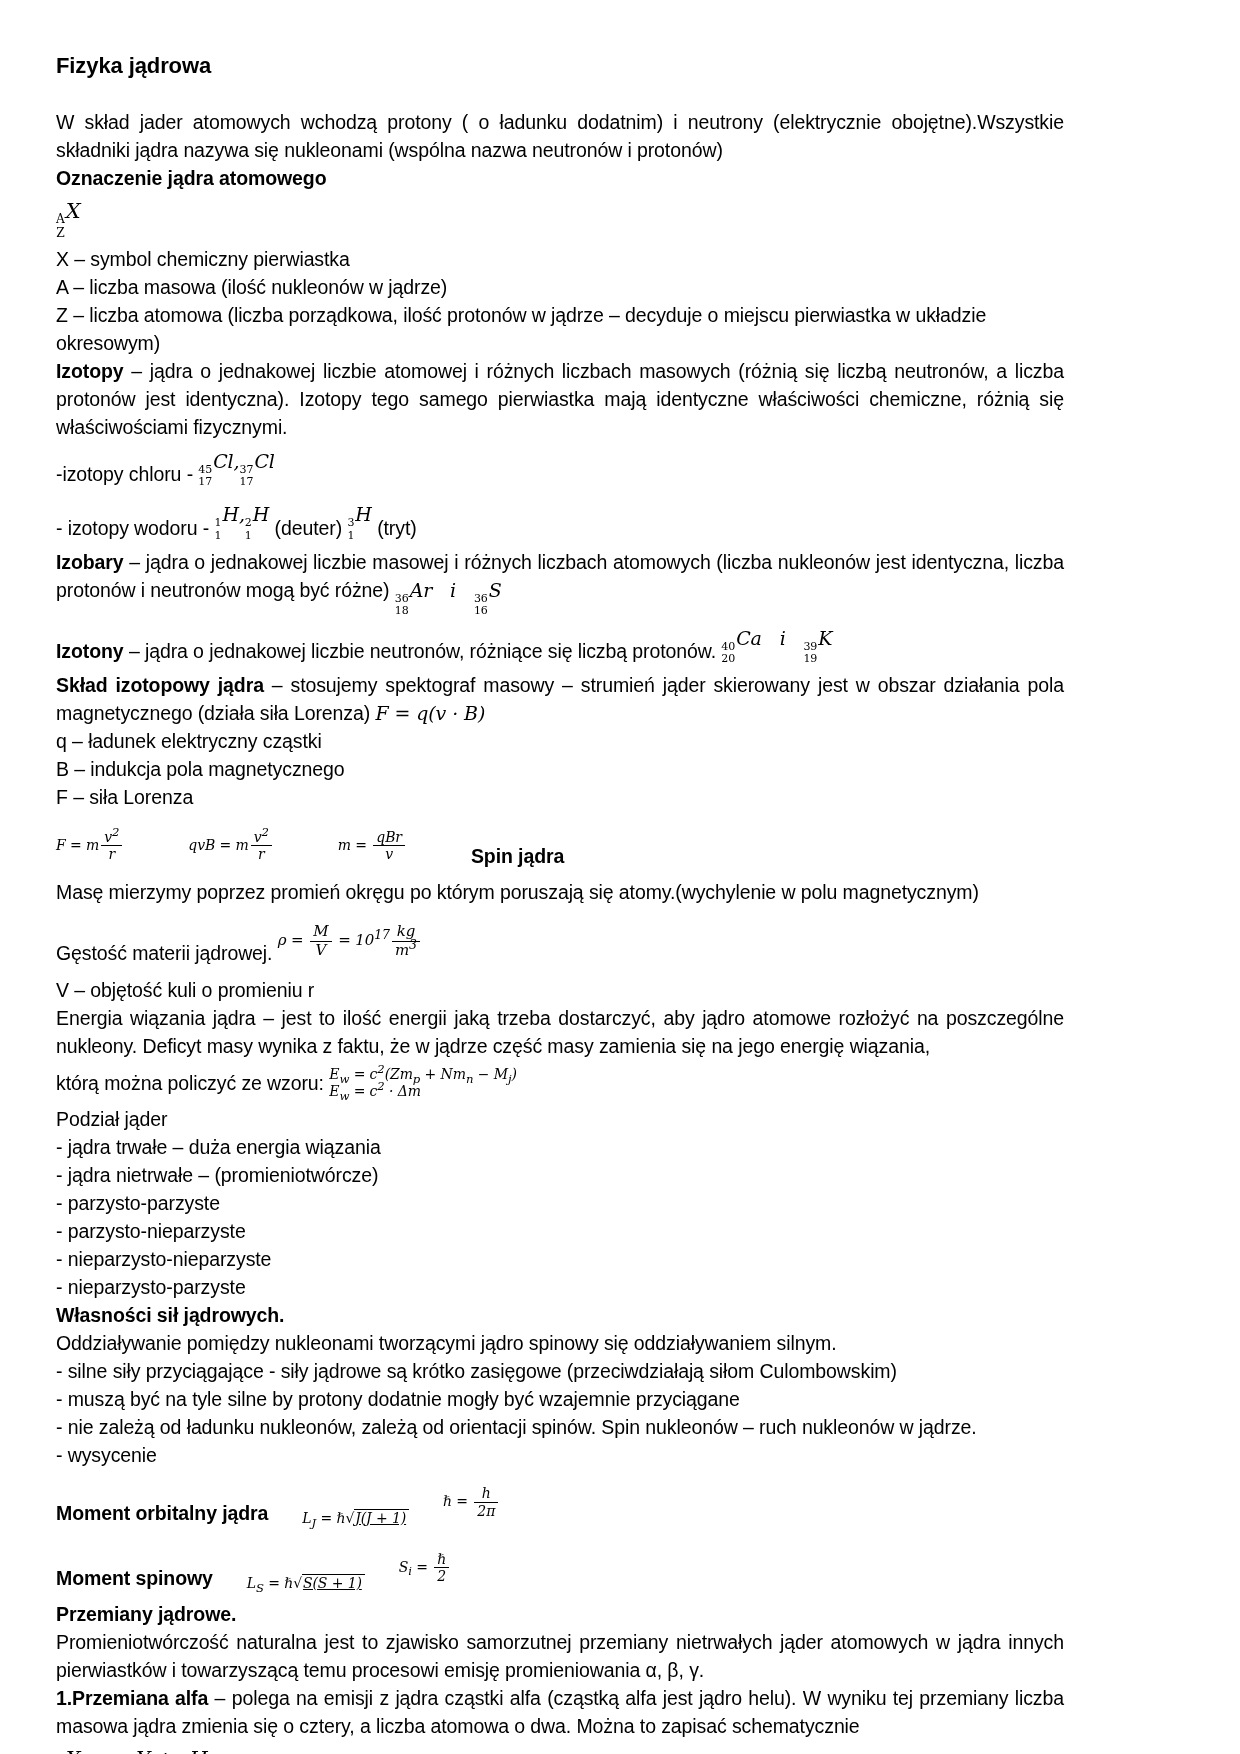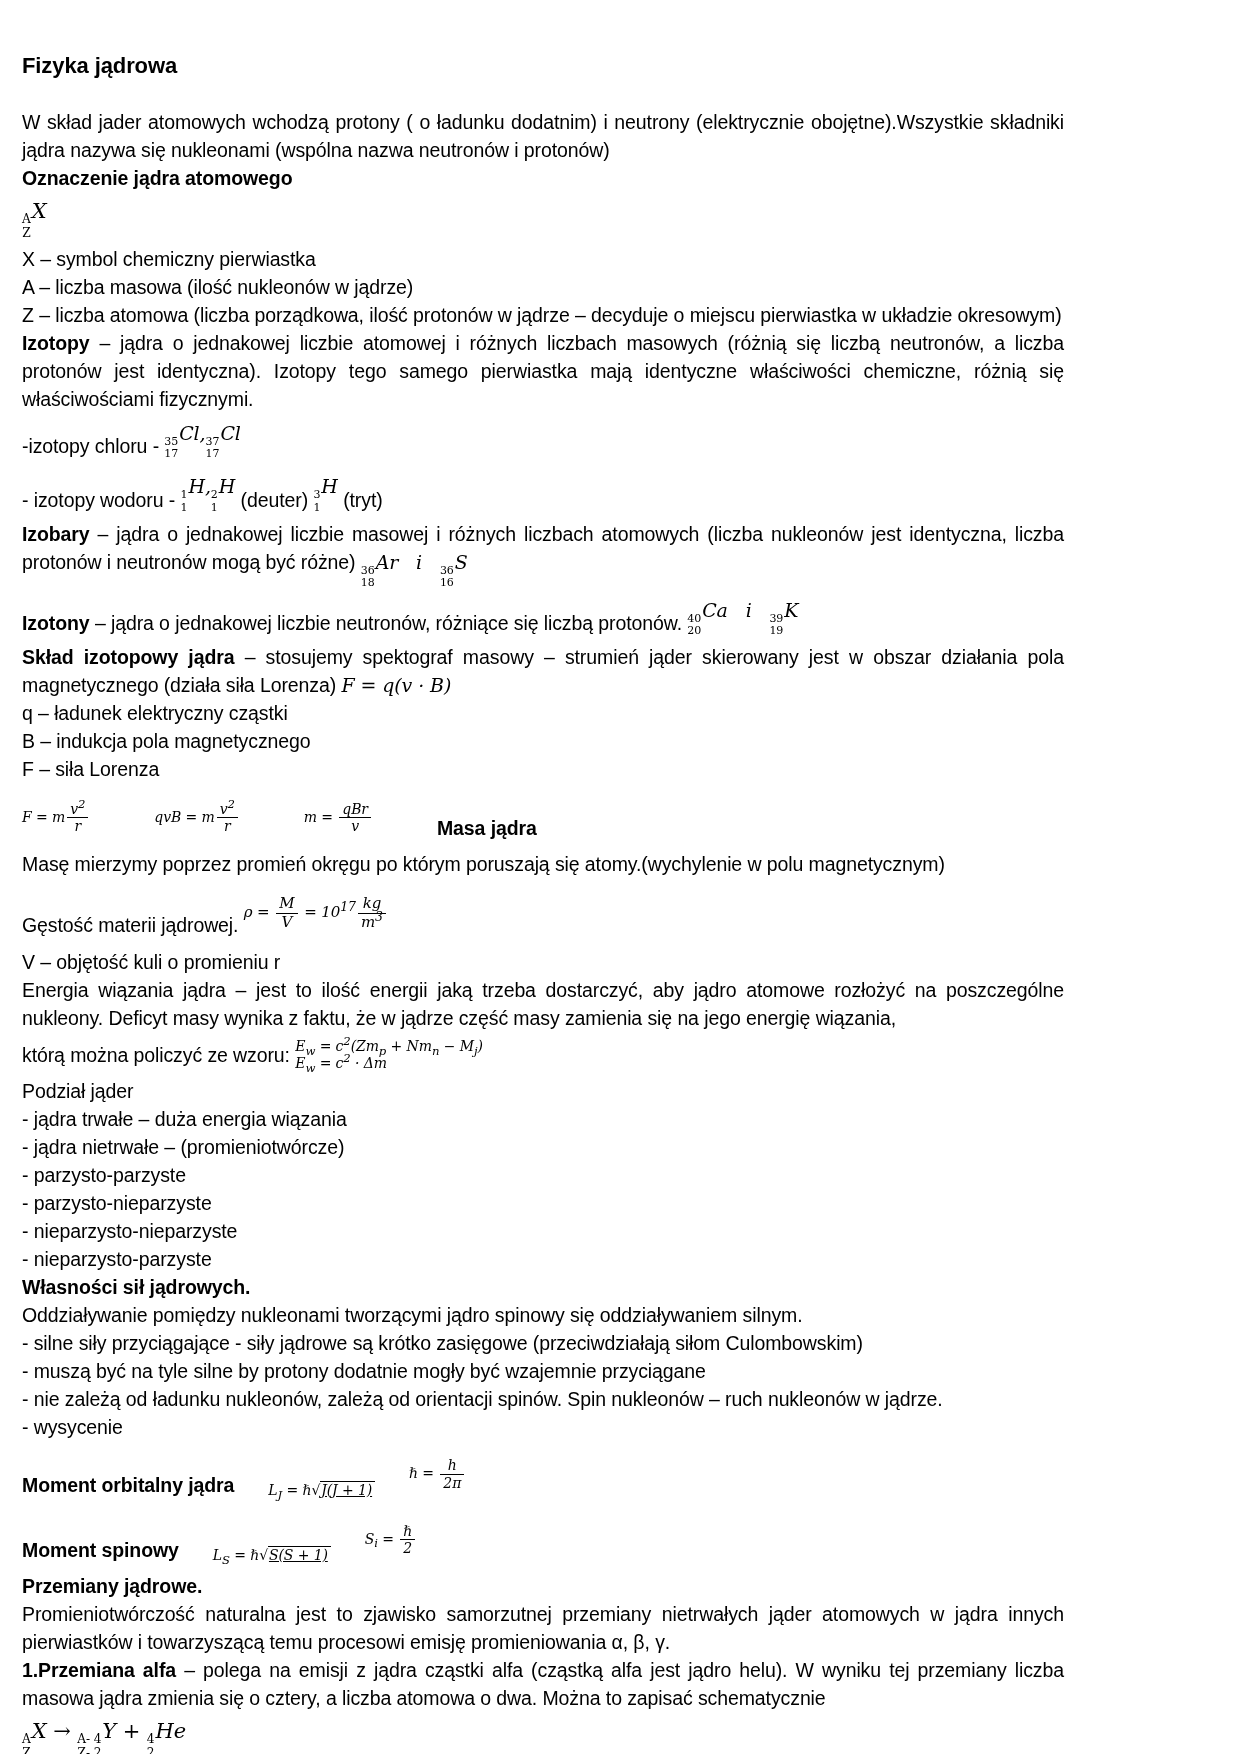--- a/index.html
+++ b/index.html
@@ -1,18 +1,18 @@
 <!DOCTYPE html>
 <html><head>
 <meta charset="utf-8">
 <style>
   html,body{margin:0;padding:0;background:#ffffff;}
   .page{
     width:1120px;height:1754px;box-sizing:border-box;
-    padding:52px 56px 40px 22px;background:#ffffff;color:#000;
+    padding:52px 56px 40px 56px;background:#ffffff;color:#000;
     font-family:"Liberation Sans",sans-serif;
     font-size:19.5px;line-height:28px;letter-spacing:-0.1px;
     overflow:hidden;
   }
   .b{font-weight:bold;}
   .title{font-size:22px;font-weight:bold;margin:0 0 28px 0;}
   p.para{margin:0;}
   .just{text-align:justify;}
   .line{margin:0;}
   
@@ -53,21 +53,21 @@
   <div class="eq eq-lg eqline"><span class="nuc"><span class="nucstack"><span>A</span><span>Z</span></span><span class="nucsym">X</span></span></div>
 
   <div class="line">X – symbol chemiczny pierwiastka</div>
   <div class="line">A – liczba masowa (ilość nukleonów w jądrze)</div>
   <div class="line">Z – liczba atomowa (liczba porządkowa, ilość protonów w jądrze – decyduje o miejscu pierwiastka w układzie okresowym)</div>
 
   <p class="para just"><span class="b">Izotopy</span><span class="keepsp"> – jądra o jednakowej liczbie atomowej i różnych liczbach masowych (różnią się liczbą neutronów, a liczba protonów jest identyczna). Izotopy tego samego pierwiastka mają identyczne właściwości chemiczne, różnią się właściwościami fizycznymi.</span></p>
 
   <div class="eqrow isoline">
     <span class="keepsp">-izotopy chloru - </span>
-      <span class="eq eq-md"><span class="nuc"><span class="nucstack"><span>35</span><span>17</span></span><span class="nucsym">Cl</span></span><span>,</span><span class="nuc"><span class="nucstack"><span>37</span><span>17</span></span><span class="nucsym">Cl</span></span></span>
+      <span class="eq eq-md"><span class="nuc"><span class="nucstack"><span>45</span><span>17</span></span><span class="nucsym">Cl</span></span><span>,</span><span class="nuc"><span class="nucstack"><span>37</span><span>17</span></span><span class="nucsym">Cl</span></span></span>
   </div>
 
   <div class="eqrow isoline">
     <span class="keepsp">- izotopy wodoru - </span>
       <span class="eq eq-md"><span class="nuc"><span class="nucstack"><span>1</span><span>1</span></span><span class="nucsym">H</span></span><span>,</span><span class="nuc"><span class="nucstack"><span>2</span><span>1</span></span><span class="nucsym">H</span></span></span>
       <span class="keepsp"> (deuter) </span>
       <span class="eq eq-md"><span class="nuc"><span class="nucstack"><span>3</span><span>1</span></span><span class="nucsym">H</span></span></span>
       <span class="keepsp"> (tryt)</span>
   </div>
 
@@ -82,21 +82,21 @@
   <p class="para just"><span class="b">Skład izotopowy jądra</span><span class="keepsp"> – stosujemy spektograf masowy – strumień jąder skierowany jest w obszar działania pola magnetycznego (działa siła Lorenza) </span><span class="eq eq-md"><span>F = q(v · B)</span></span></p>
 
   <div class="line">q – ładunek elektryczny cząstki</div>
   <div class="line">B – indukcja pola magnetycznego</div>
   <div class="line">F – siła Lorenza</div>
 
   <div class="eqrow massrow">
     <span class="eq eq-sm"><span>F = m</span><span class="frac"><span class="fn"><span>v</span><sup>2</sup></span><span class="fd"><span>r</span></span></span></span>
     <span class="eq eq-sm"><span>qvB = m</span><span class="frac"><span class="fn"><span>v</span><sup>2</sup></span><span class="fd"><span>r</span></span></span></span>
     <span class="eq eq-sm"><span>m = </span><span class="frac"><span class="fn"><span>qBr</span></span><span class="fd"><span>v</span></span></span></span>
-    <span class="b">Masa jądra</span>
+    <span class="b">Spin jądra</span>
   </div>
 
   <div class="line">Masę mierzymy poprzez promień okręgu po którym poruszają się atomy.(wychylenie w polu magnetycznym)</div>
 
   <div class="eqrow densrow">
     <span class="keepsp">Gęstość materii jądrowej. </span>
       <span class="eq eq-ds"><span>ρ = </span><span class="frac"><span class="fn"><span>M</span></span><span class="fd"><span>V</span></span></span><span> = 10</span><sup>17</sup><span class="frac"><span class="fn"><span>kg</span></span><span class="fd"><span>m</span><sup>3</sup></span></span></span>
   </div>
 
   <div class="line">V – objętość kuli o promieniu r</div>

